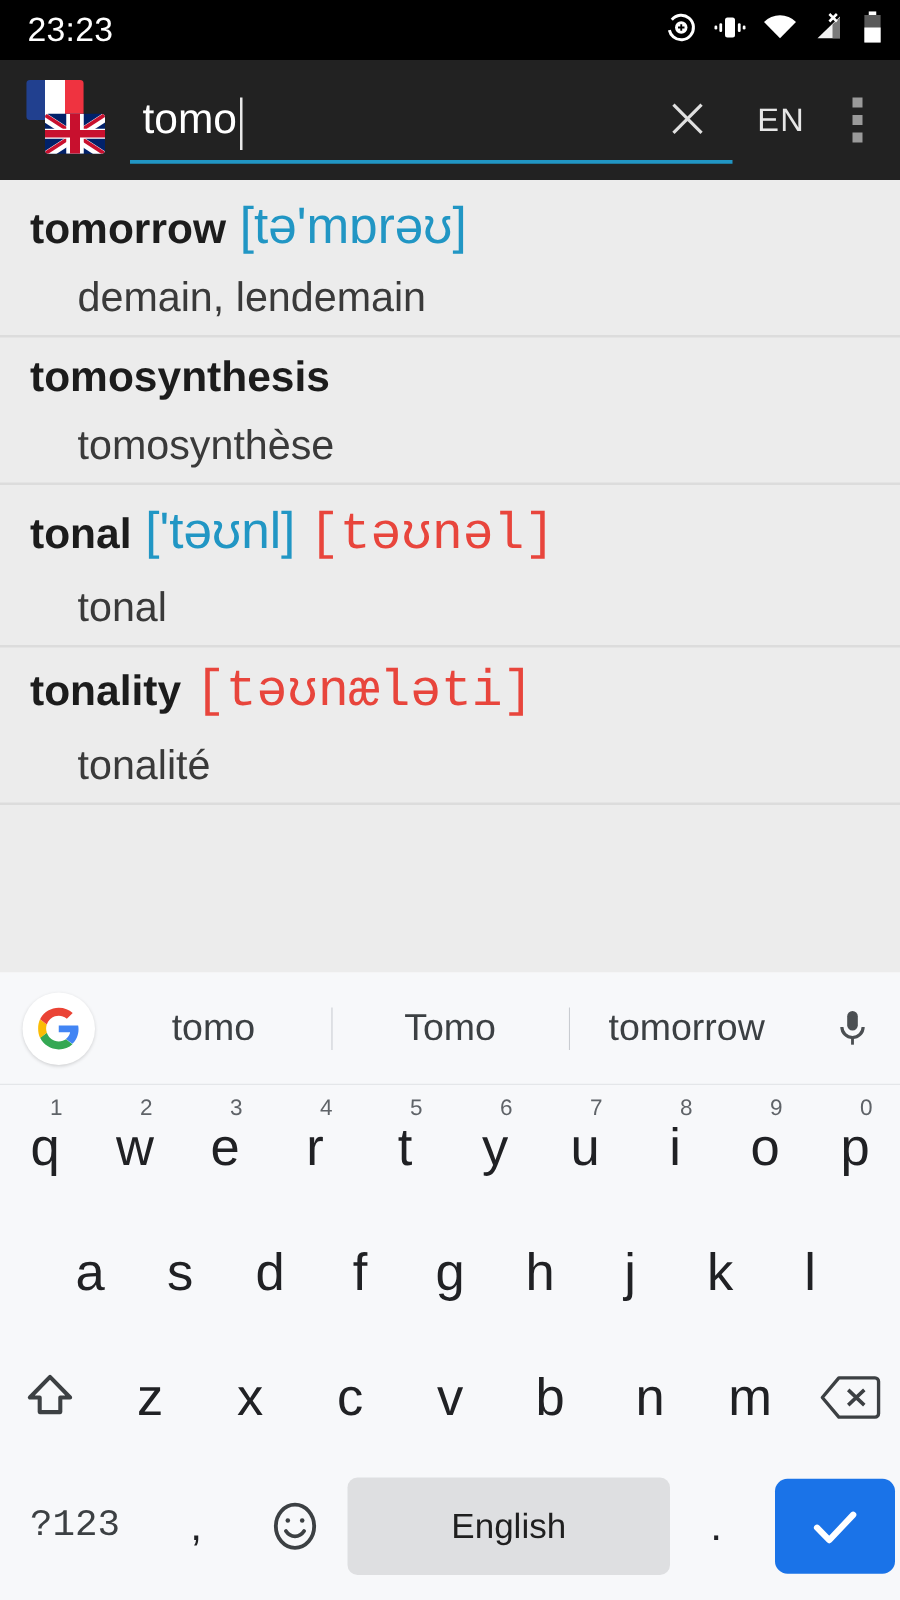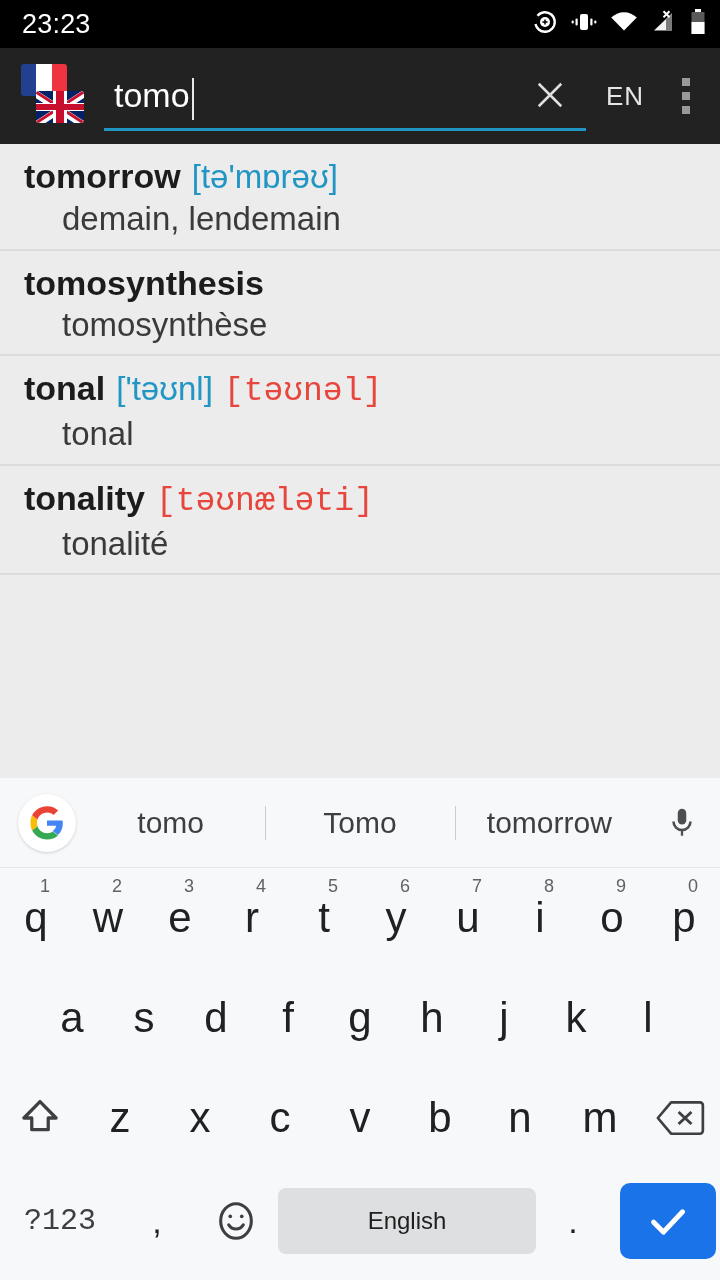--- a/index.html
+++ b/index.html
@@ -88,23 +88,23 @@
 
   
   .results {
     position: absolute; left: 0; right: 0; top: 144px; bottom: 502px;
     background: #ececec; overflow: hidden;
   }
   .row { padding: 12px 0 10px 0; border-bottom: 2px solid #dcdcdc; }
   .row:last-child { border-bottom: 2px solid #dcdcdc; }
   .row-head { padding-left: 24px; display: flex; align-items: baseline; flex-wrap: wrap; gap: 0; }
   .term { font-size: 34px; font-weight: bold; color: #1c1c1c; line-height: 1.18; }
-  .ipa { font-size: 33px; color: #2196c4; line-height: 1.18; margin-left: 11px; }
+  .ipa { font-size: 41px; color: #2196c4; line-height: 1.18; margin-left: 11px; }
   .ipa.us { color: #e8453c; font-family: Liberation Mono, monospace; }
-  .trans { padding-left: 62px; font-size: 33px; color: #3a3a3a; line-height: 1.2; margin-top: 2px; }
+  .trans { padding-left: 62px; font-size: 33px; color: #3a3a3a; line-height: 1.2; margin-top: 14px; }
 
   
   .kb {
     position: absolute; left: 0; right: 0; bottom: 0; height: 502px;
     background: #f7f8fa;
   }
   .sugbar {
     height: 90px; display: flex; align-items: center;
     border-bottom: 1px solid #e4e6e9; background: #f7f8fa;
   }
@@ -131,23 +131,23 @@
     font-size: 42px; color: #202124; font-weight: 400;
   }
   .key .num {
     position: absolute; top: 8px; left: 50%; margin-left: 4px;
     font-size: 18px; color: #5f6368;
   }
   .krow.r2 { padding: 0 36px; }
   .krow.r3 .key.fn { flex: 1 1 0; }
   .krow.r4 { height: 106px; }
   .space {
-    flex: 0 0 258px; height: 66px; background: #dedfe1; border-radius: 8px;
+    flex: 0 0 258px; height: 78px; background: #dedfe1; border-radius: 8px;
     display: flex; align-items: center; justify-content: center;
-    font-size: 24px; color: #1f1f1f;
+    font-size: 28px; color: #1f1f1f;
   }
   .enter {
     flex: 0 0 96px; height: 76px; background: #1a73e8; border-radius: 10px;
     display: flex; align-items: center; justify-content: center;
     margin-right: 16px; margin-left: 10px;
   }
   .k-comma, .k-period { flex: 0 0 74px; display: flex; align-items: center; justify-content: center;
                         font-size: 34px; color: #202124; height: 100px;}
   .k123 { flex: 0 0 120px; display: flex; align-items: center; justify-content: center;
           font-size: 30px; color: #3c4043; height: 100px; font-family: Liberation Mono, monospace; }

